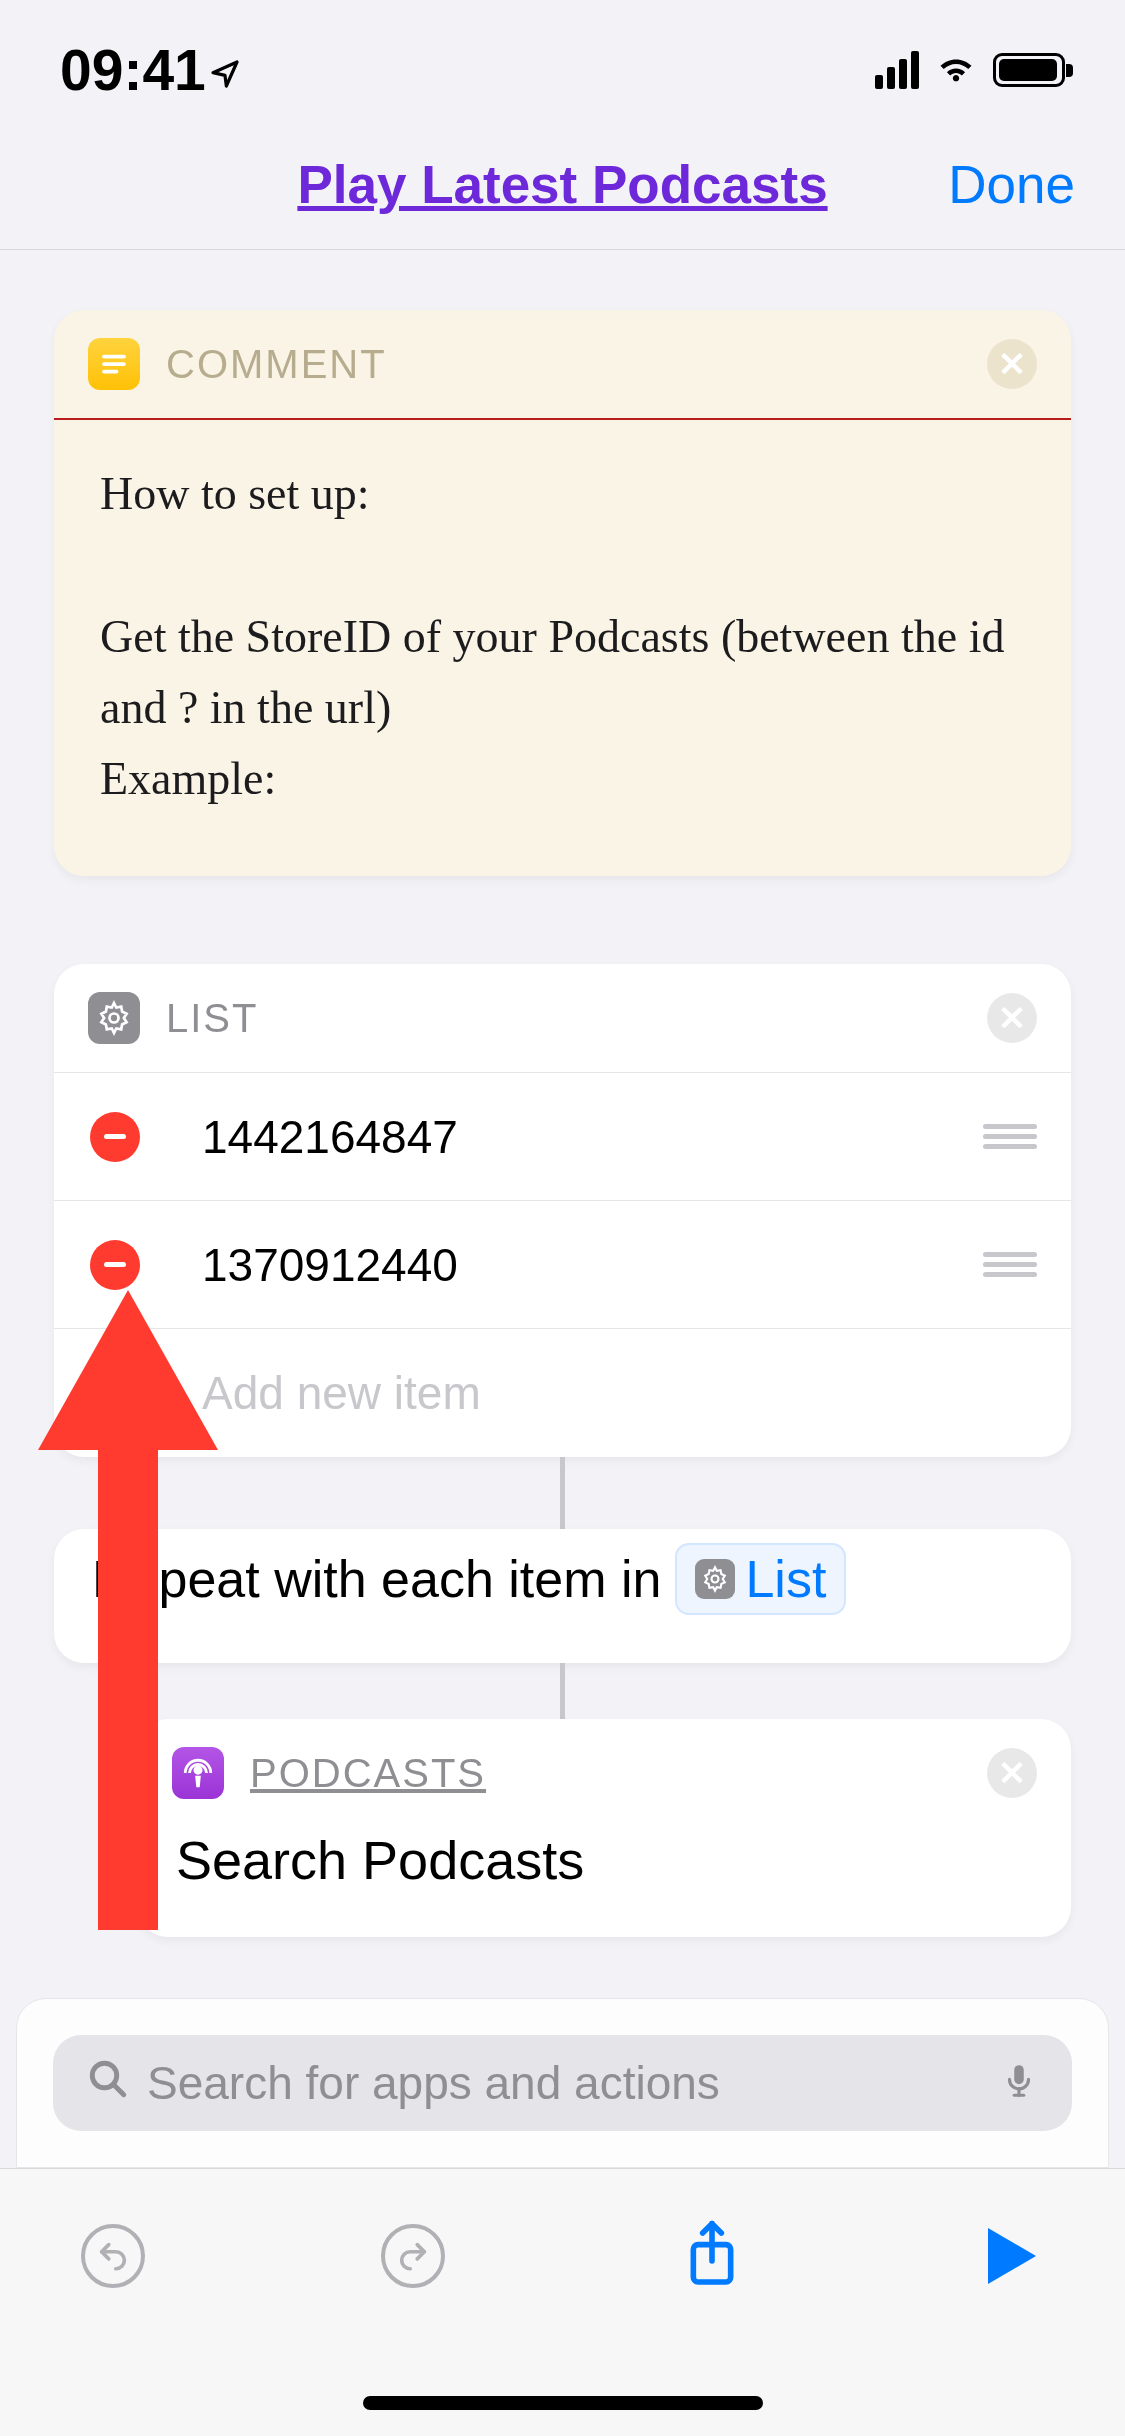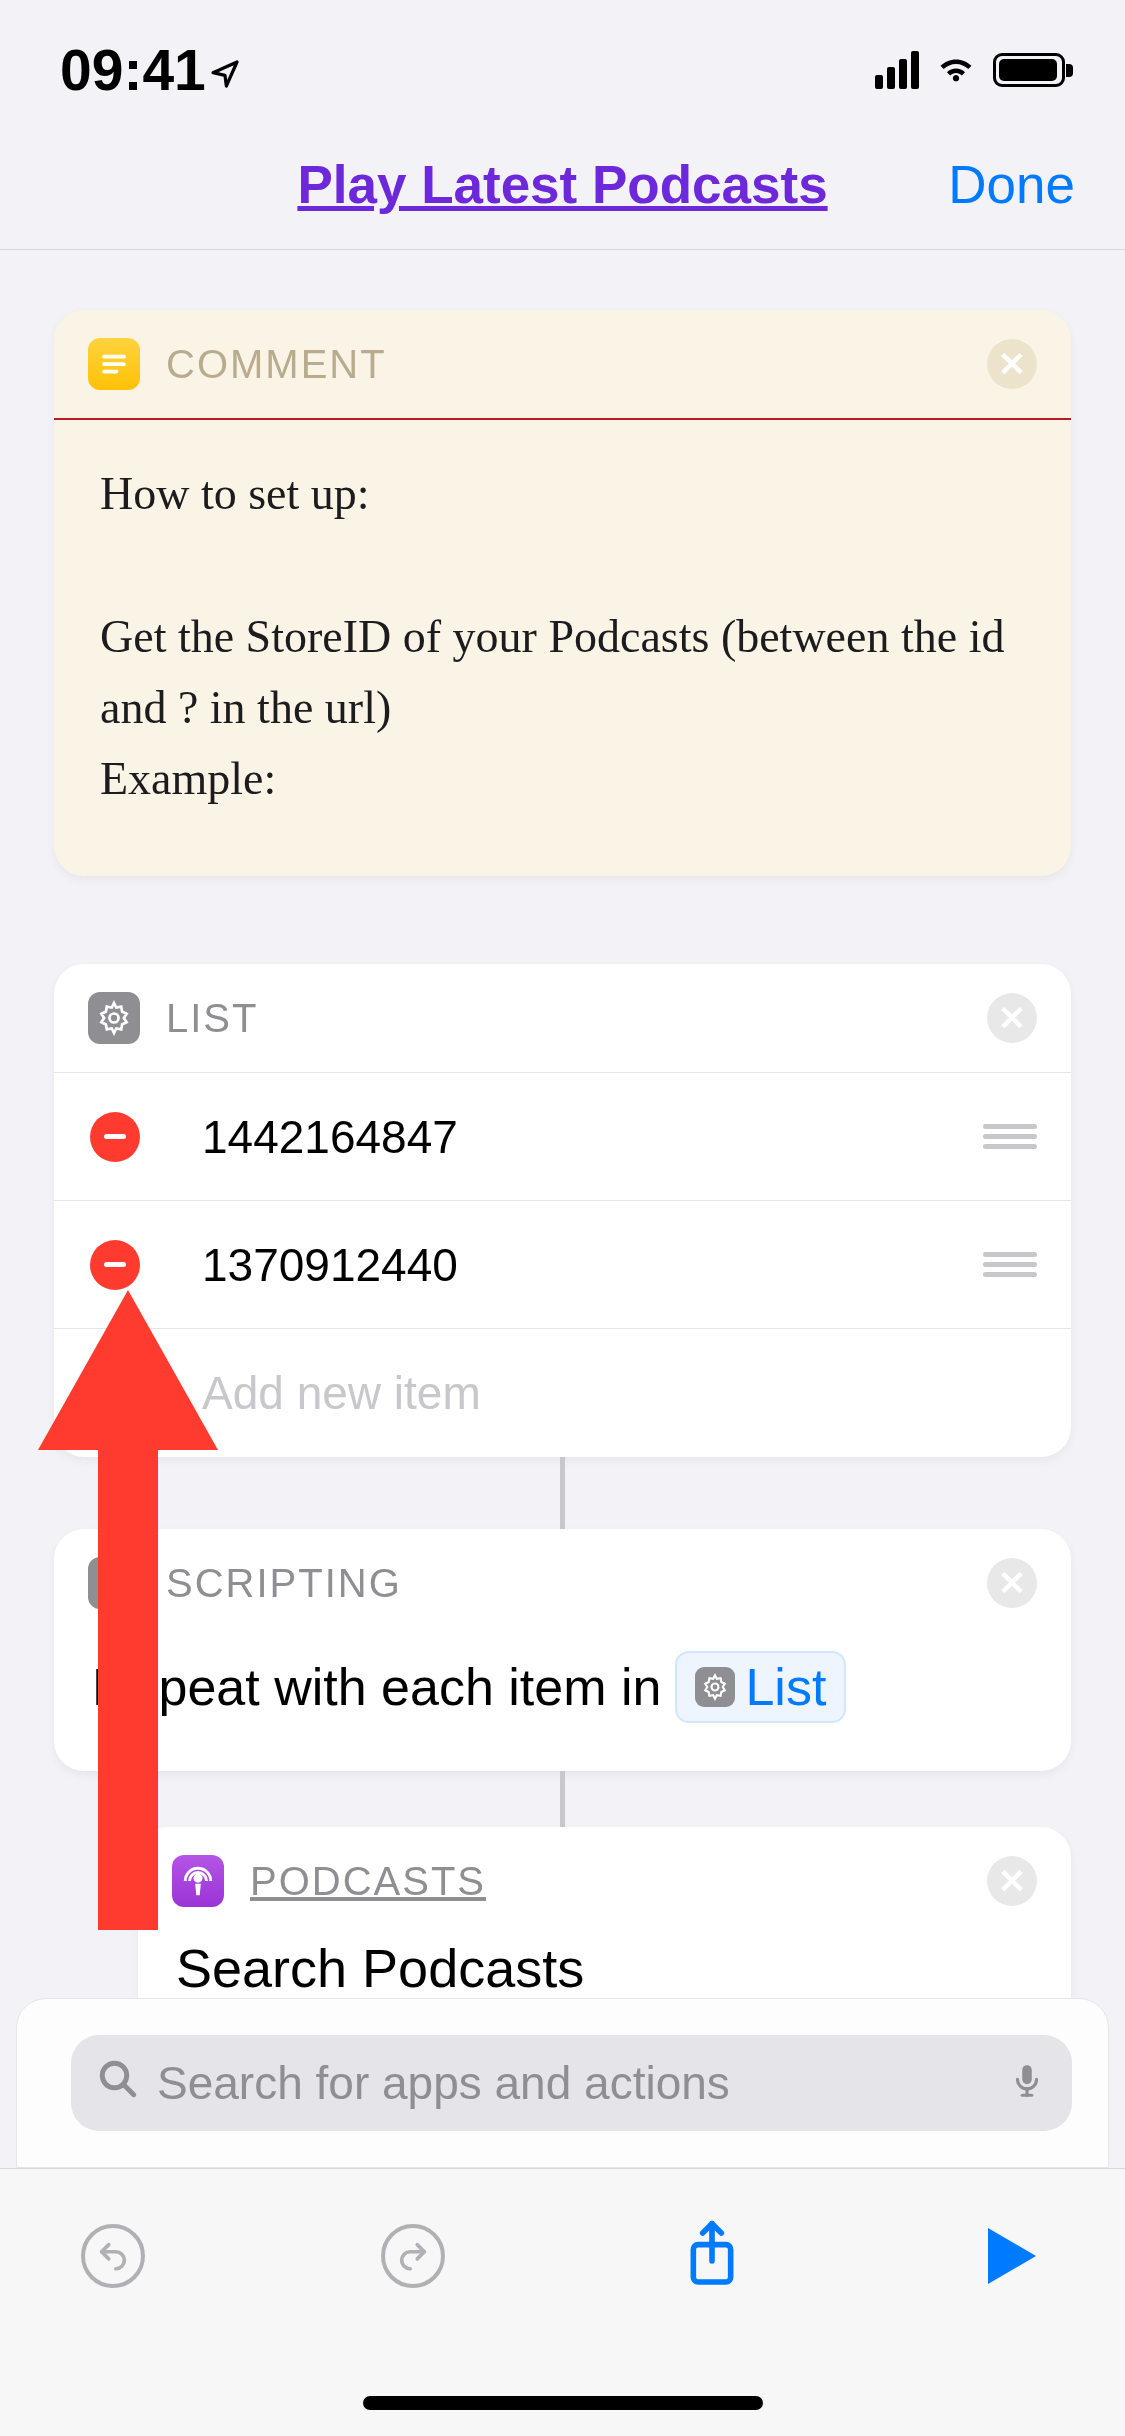--- a/index.html
+++ b/index.html
@@ -296,22 +296,21 @@
     border-radius: 30px 30px 0 0;
     padding: 36px;
     height: 170px;
   }
   .search-field {
     background: #e4e4e9;
     border-radius: 28px;
     height: 96px;
     display: flex;
     align-items: center;
-    padding: 0 26px;
-    margin-left: 18px;
+    padding: 0 34px;
   }
   .search-icon {
     color: #8e8e93;
     font-size: 48px;
     margin-right: 18px;
   }
   .search-placeholder {
     flex: 1;
     color: #8e8e93;
     font-size: 46px;
@@ -478,32 +477,20 @@
         <div class="btn-line"></div>
         <div class="btn-plus-v"></div>
       </div>
       <div class="row-text row-placeholder">Add new item</div>
     </div>
   </div>
 
   <div class="connector"></div>
 
   <div class="card scripting-card">
-    <div class="card-header">
-      <div class="header-icon-wrap scripting-icon-bg">
-        <svg width="36" height="36" viewBox="0 0 24 24" fill="none" stroke="#fff" stroke-width="1.8">
-          <circle cx="12" cy="12" r="3"></circle>
-          <path d="M12 2l1.5 3 3.3-.6.6 3.3 3 1.5-1.8 2.8 1.8 2.8-3 1.5-.6 3.3-3.3-.6L12 22l-1.5-3-3.3.6-.6-3.3-3-1.5 1.8-2.8L3.6 9.2l3-1.5.6-3.3 3.3.6z"></path>
-        </svg>
-      </div>
-      <div class="header-label">SCRIPTING</div>
-      <div class="close-btn">
-        <span class="close-x">✕</span>
-      </div>
-    </div>
     <div class="action-body">
       <span>Repeat with each item in</span>
       <span class="pill">
         <span class="pill-icon">
           <svg width="28" height="28" viewBox="0 0 24 24" fill="none" stroke="#fff" stroke-width="1.8">
             <circle cx="12" cy="12" r="3"></circle>
             <path d="M12 2l1.5 3 3.3-.6.6 3.3 3 1.5-1.8 2.8 1.8 2.8-3 1.5-.6 3.3-3.3-.6L12 22l-1.5-3-3.3.6-.6-3.3-3-1.5 1.8-2.8L3.6 9.2l3-1.5.6-3.3 3.3.6z"></path>
           </svg>
         </span>
         <span>List</span>

